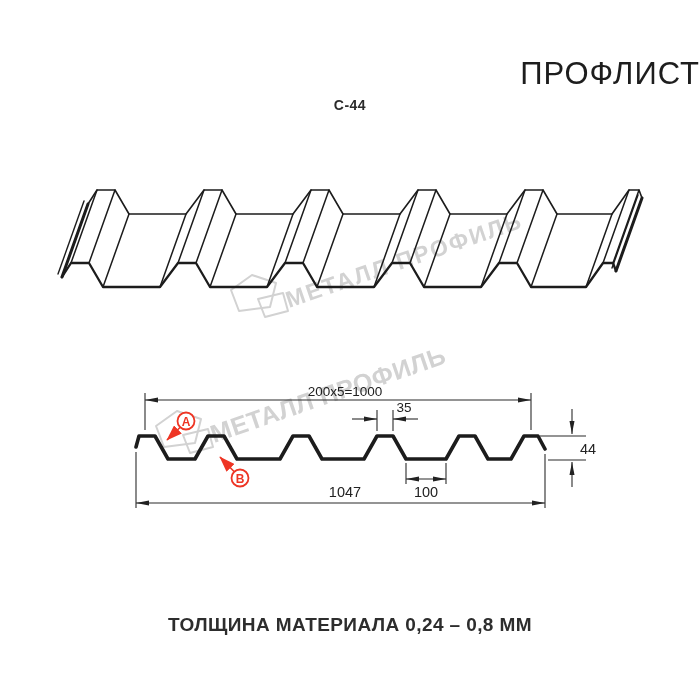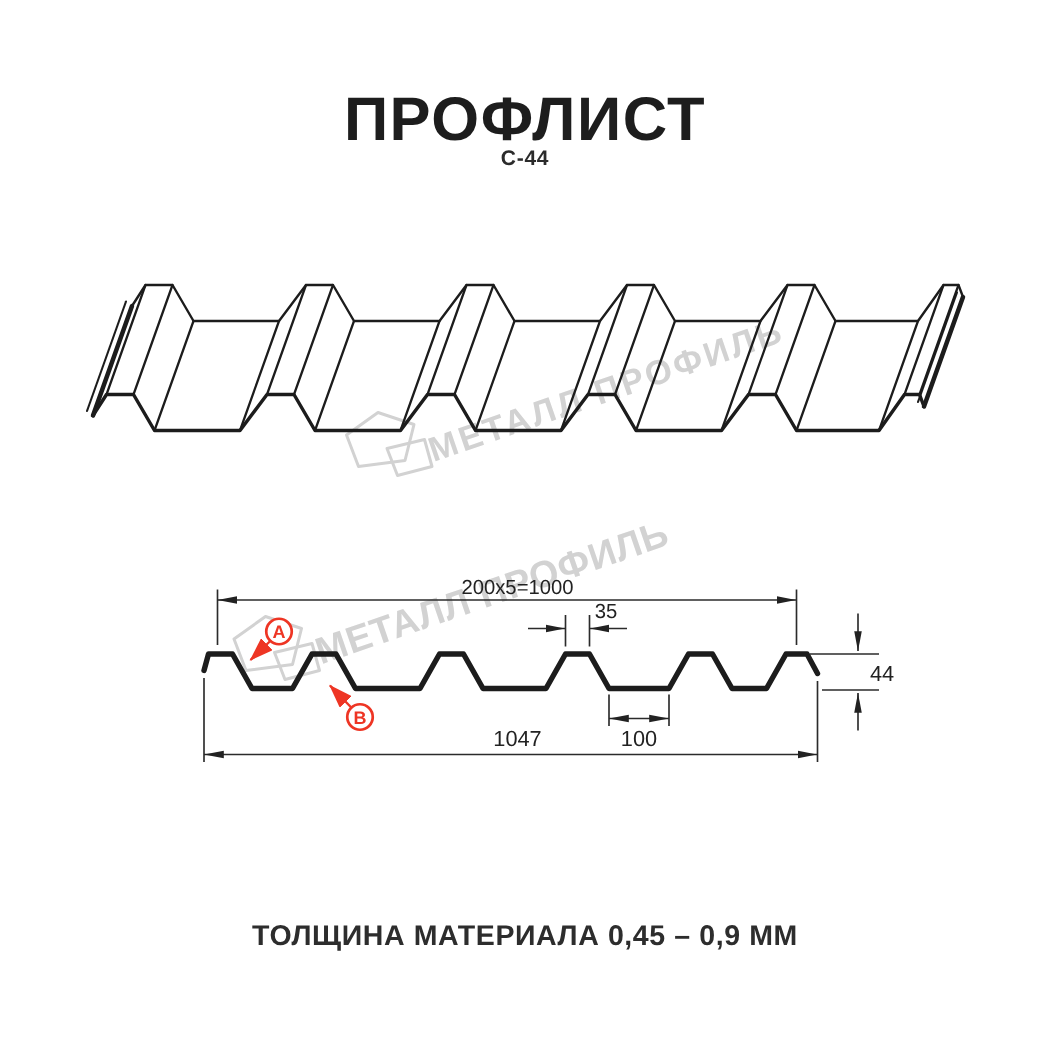--- a/index.html
+++ b/index.html
@@ -1,22 +1,22 @@
 <!DOCTYPE html>
 <html><head>
 <meta charset="utf-8">
 <style>
   html,body{margin:0;padding:0;background:#ffffff;}
   .page{
     position:relative;width:700px;height:700px;background:#ffffff;overflow:hidden;
     font-family:"Liberation Sans", sans-serif;
   }
   .page-title{
-    position:absolute;left:0;right:0;top:56px;text-align:center;
-    font-size:41px;font-weight:700;letter-spacing:1px;color:#1d1d1d;
+    position:absolute;left:0;right:0;top:56px;text-align:right;
+    font-size:31px;font-weight:400;letter-spacing:1px;color:#1d1d1d;
   }
   .page-subtitle{
     position:absolute;left:0;right:0;top:97px;text-align:center;
     font-size:14px;font-weight:700;letter-spacing:0.5px;color:#2b2b2b;
   }
   .footer-note{
     position:absolute;left:0;right:0;top:614px;text-align:center;
     font-size:19px;font-weight:600;letter-spacing:0.4px;color:#2d2d2d;
   }
   svg{position:absolute;left:0;top:0;}
@@ -135,14 +135,14 @@
       <line x1="180" y1="427.5" x2="167" y2="440" stroke="#ee3524" stroke-width="1.6" marker-end="url(#redArr)"></line>
       <circle cx="186" cy="421" r="8.5" fill="#ffffff" stroke="#ee3524" stroke-width="1.8"></circle>
       <text class="marker-letter" x="186" y="425.5" text-anchor="middle" fill="#ee3524">A</text>
 
       <line x1="234" y1="471.5" x2="220" y2="457" stroke="#ee3524" stroke-width="1.6" marker-end="url(#redArr)"></line>
       <circle cx="240" cy="478" r="8.5" fill="#ffffff" stroke="#ee3524" stroke-width="1.8"></circle>
       <text class="marker-letter" x="240" y="482.5" text-anchor="middle" fill="#ee3524">B</text>
     </g>
   </svg>
 
-  <div class="footer-note">ТОЛЩИНА МАТЕРИАЛА 0,45 – 0,9 ММ</div>
+  <div class="footer-note">ТОЛЩИНА МАТЕРИАЛА 0,24 – 0,8 ММ</div>
 </div>
 
 </body></html>

